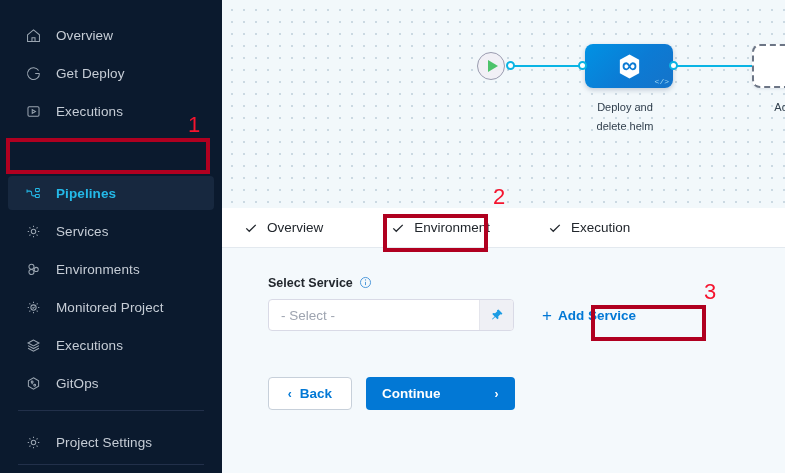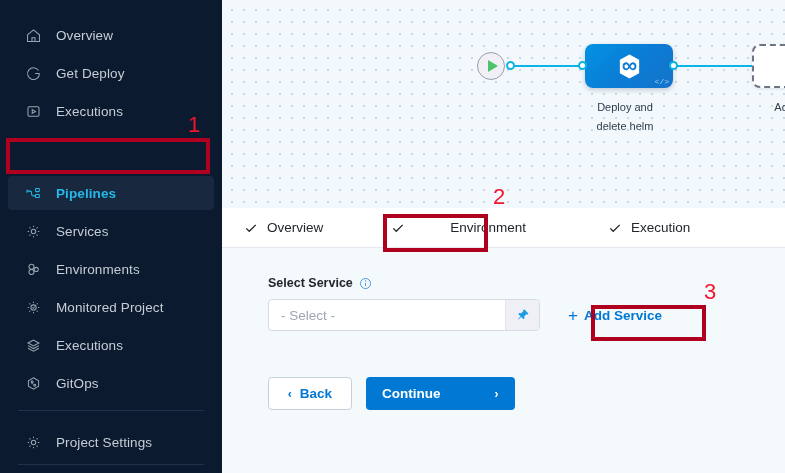--- a/index.html
+++ b/index.html
@@ -90,25 +90,25 @@
     cursor:pointer; position:relative;
   }
   .tab .tico { margin-right:9px; display:flex; align-items:center;}
   .tab.active { font-weight:bold; }
   .tab.active:after {
     content:""; position:absolute; left:0; right:0; bottom:-1px; height:3px; background:#0278D5;
   }
 
   
   .content { flex:1; background:#F4F9FC; padding: 28px 0 0 46px; position:relative; }
-  .field-label { font-size:12.5px; font-weight:bold; color:#22272D; display:flex; align-items:flex-end; margin-bottom:9px;}
+  .field-label { font-size:12.5px; font-weight:bold; color:#22272D; display:flex; align-items:flex-start; margin-bottom:9px;}
   .info-ico { margin-left:6px; display:flex; }
   .select-row { display:flex; align-items:center; }
   .select-box {
-    width:272px; height:32px; background:#fff; border:1px solid #D9DAE6; border-radius:4px;
+    width:246px; height:32px; background:#fff; border:1px solid #D9DAE6; border-radius:4px;
     display:flex; align-items:center; overflow:hidden;
   }
   .select-text { flex:1; padding-left:12px; font-size:13.5px; color:#9EA4B0; }
   .pin-btn { width:34px; height:30px; background:#EFF0F5; display:flex; align-items:center; justify-content:center; border-left:1px solid #E4E5EC;}
   .add-service { margin-left:28px; display:flex; align-items:center; color:#0278D5; font-size:13.5px; font-weight:bold; cursor:pointer;}
   .add-service .plusico { font-size:17px; margin-right:6px; font-weight:normal; line-height:1;}
 
   .btn-row { display:flex; align-items:center; margin-top:46px; }
   .btn {
     height:33px; border-radius:4px; display:flex; align-items:center; justify-content:center;
@@ -281,21 +281,21 @@
       <div class="tab" style="margin-right:68px;">
         <span class="tico">
           <svg width="14" height="14" viewBox="0 0 16 16">
               <path d="M2.6 8.4 6 11.8 13.4 4.4" fill="none" stroke="#22272D" stroke-width="1.5"></path>
             </svg>
         </span>
         <span>Overview</span>
       </div>
 
 
-      <div class="tab" style="margin-right:82px;gap:36px;">
+      <div class="tab" style="margin-right:58px;">
         <span class="tico">
           <svg width="14" height="14" viewBox="0 0 16 16">
               <path d="M2.6 8.4 6 11.8 13.4 4.4" fill="none" stroke="#22272D" stroke-width="1.5"></path>
             </svg>
         </span>
         <span>Environment</span>
       </div>
 
       <div class="tab">
         <span class="tico">

